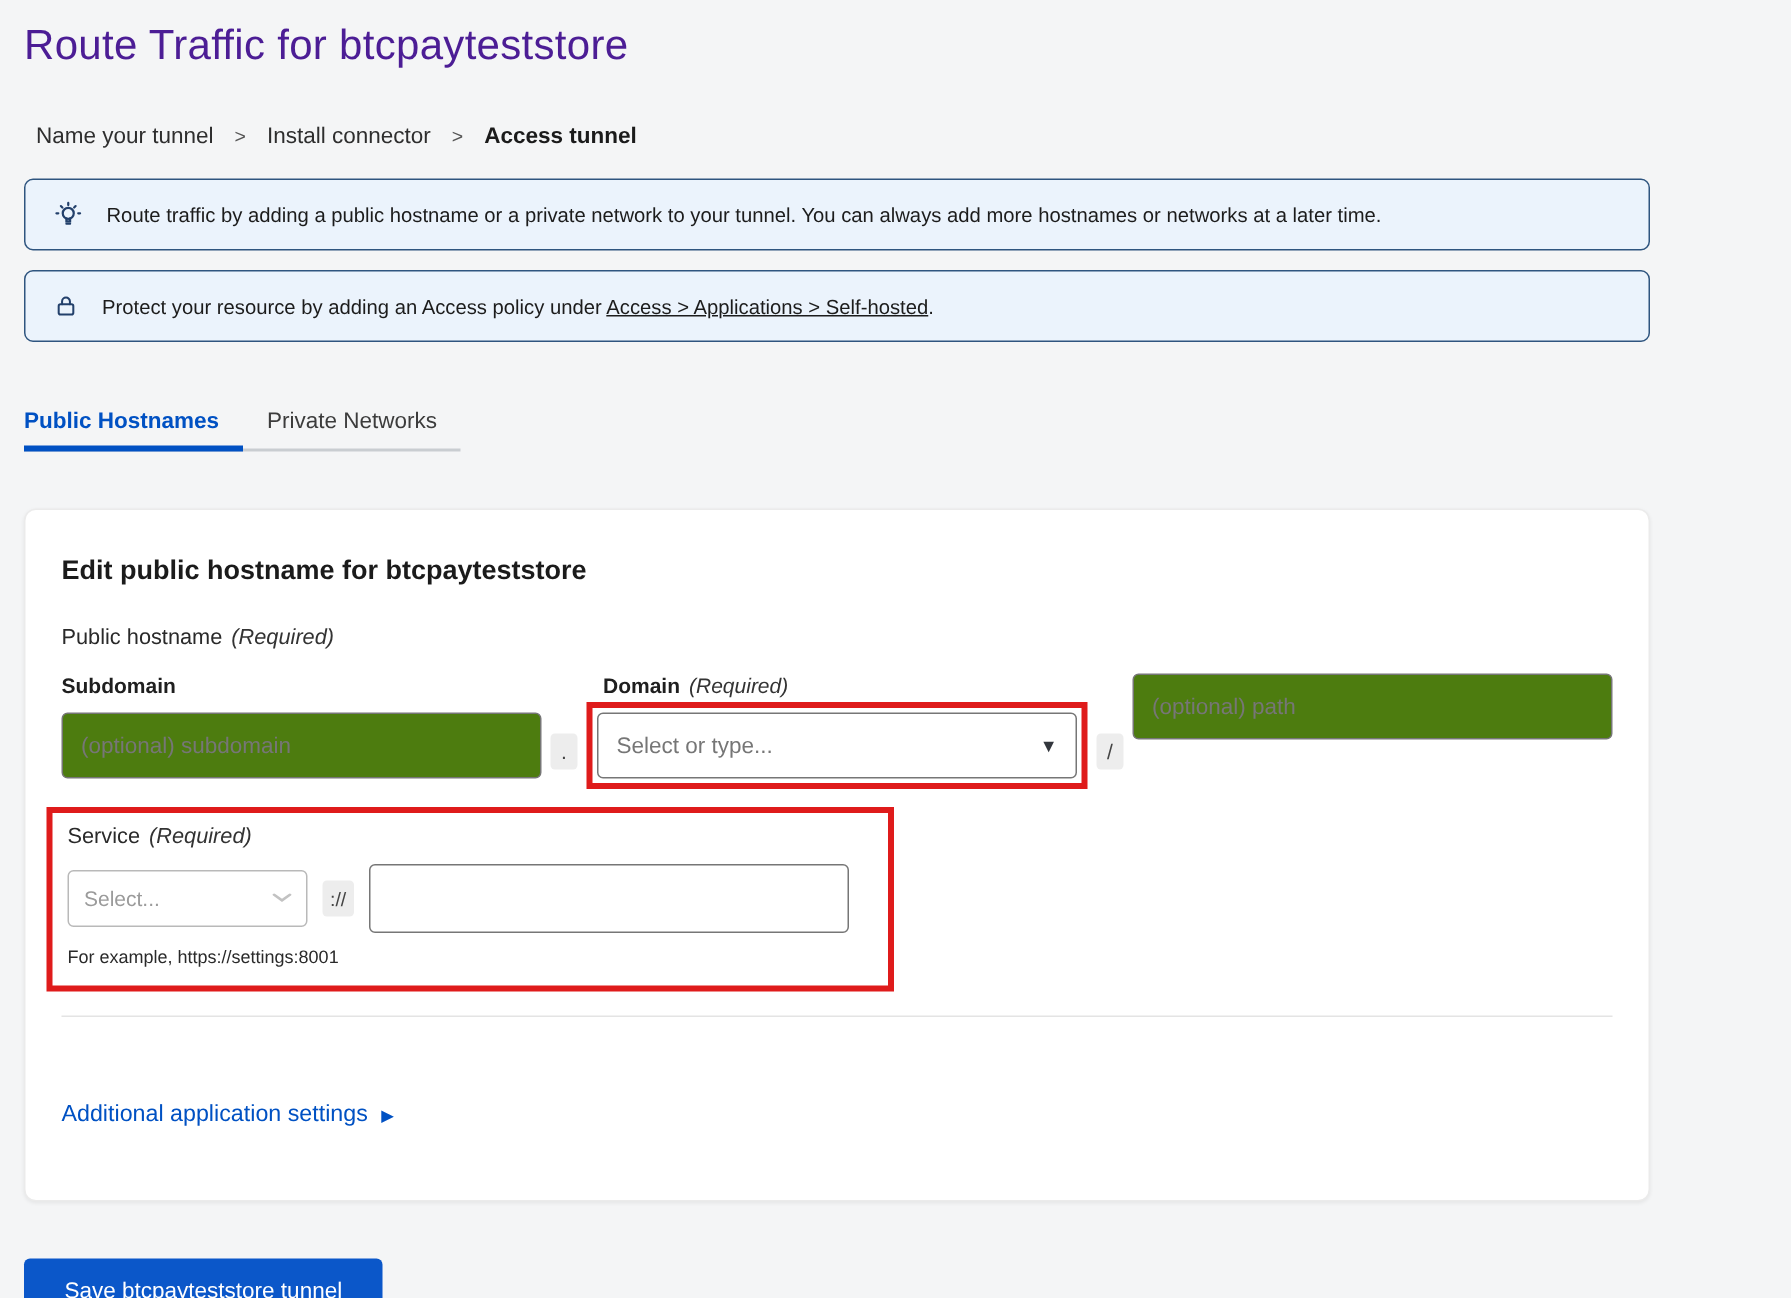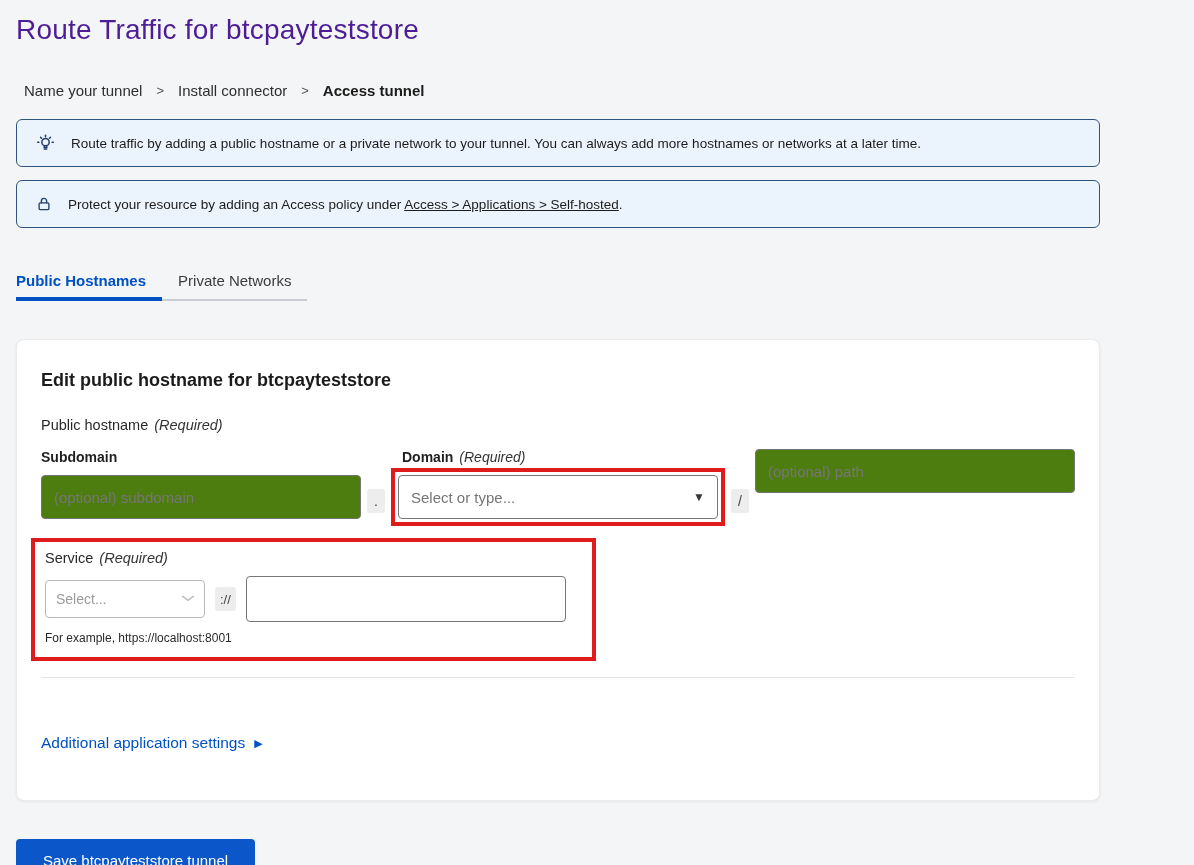--- a/index.html
+++ b/index.html
@@ -310,21 +310,21 @@
           <span>Select...</span>
           <span class="chevron-down">
             <svg width="12" height="12" viewBox="0 0 16 16" fill="none" stroke="#c2c2c2" stroke-width="2" stroke-linecap="round">
                 <path d="M3 6l5 5 5-5"></path>
               </svg>
           </span>
         </div>
         <div class="scheme-joiner">://</div>
         <input class="service-url-input" type="text" value="" style="">
       </div>
-      <div class="service-example">For example, https://localhost:8001</div>
+      <div class="service-example">For example, https://settings:8001</div>
     </div>
 
     <div class="divider"></div>
 
     <div class="additional">
       <span>Additional application settings</span>
       <span class="caret-right">▶</span>
     </div>
 
   </div>

